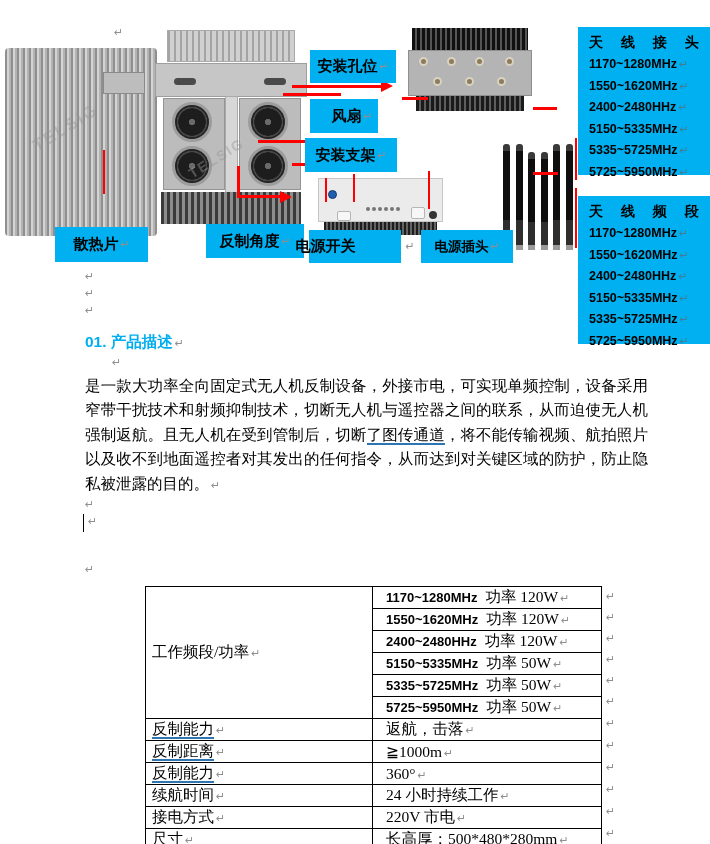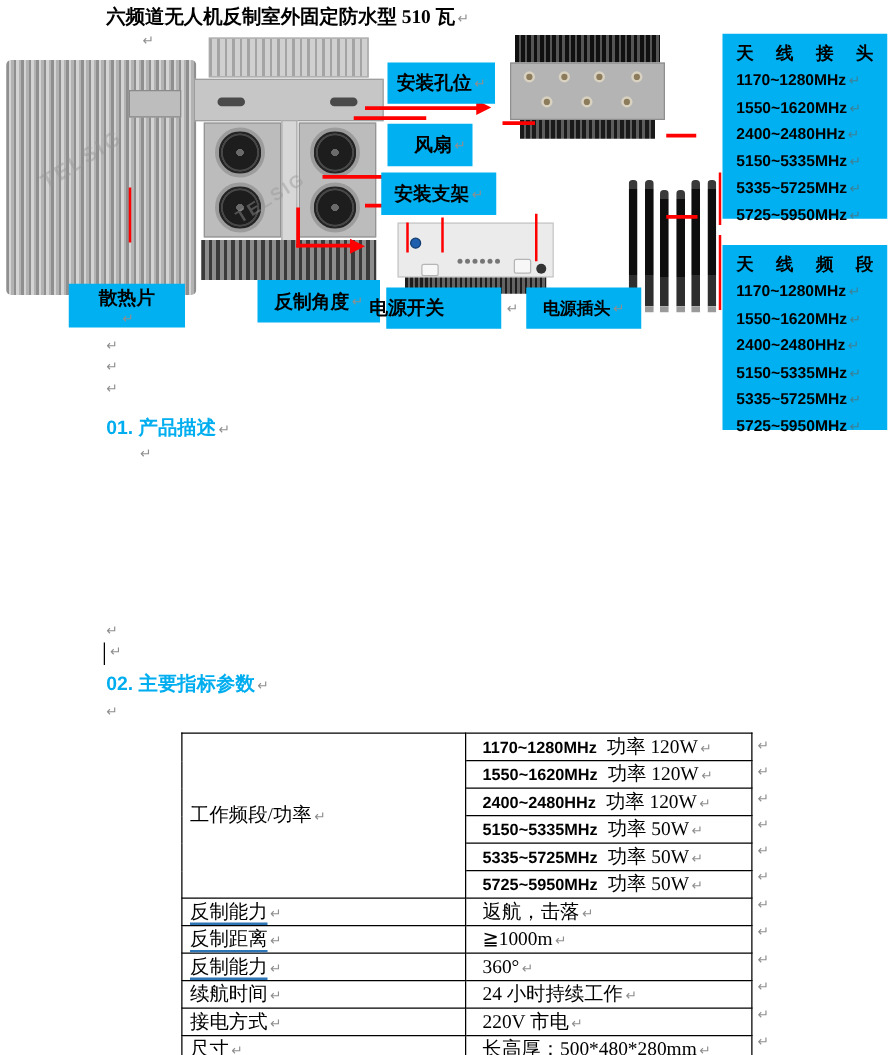--- a/index.html
+++ b/index.html
@@ -83,23 +83,20 @@
   tr.sr td { height:22px; }
   .freq { font-family:"Liberation Sans","DejaVu Sans",sans-serif; font-weight:bold; font-size:13px; }
   .pwr { margin-left:8px; }
   .rowend { left:606px; }
 </style>
 </head>
 <body>
 
 <div id="page">
 
-  <div class="abs doc-title">
-    <span>六频道无人机反制室外固定防水型 510 瓦</span><span class="mark inline">↵</span>
-  </div>
   <span class="abs mark" style="left:114px;top:26px;">↵</span>
   <span class="abs mark" style="left:119px;top:48px;">↵</span>
 
   <div class="abs ph-heatsink">
     <div class="abs ph-plate"></div>
     <div class="abs wm" style="left:24px;top:70px;">TELSIG</div>
   </div>
 
   <div class="abs ph-device">
     <div class="abs dev-roof"></div>
@@ -184,21 +181,21 @@
       <span class="mark inline">↵</span>
   </div>
   <div class="abs callout" style="left:310px;top:99px;width:68px;height:34px;padding-left:16px;">
     <span>风扇</span>
       <span class="mark inline">↵</span>
   </div>
   <div class="abs callout" style="left:305px;top:138px;width:92px;height:34px;">
     <span>安装支架</span>
       <span class="mark inline">↵</span>
   </div>
-  <div class="abs callout" style="left:55px;top:227px;width:93px;height:35px;flex-direction:column;">
+  <div class="abs callout" style="left:55px;top:227px;width:93px;height:35px;">
     <span>散热片</span>
       <span class="mark inline">↵</span>
   </div>
   <div class="abs callout" style="left:206px;top:224px;width:98px;height:34px;">
     <span>反制角度</span>
       <span class="mark inline">↵</span>
   </div>
   <div class="abs callout" style="left:309px;top:230px;width:92px;height:33px;gap:48px;">
     <span>电源开关</span>
       <span class="mark inline">↵</span>
@@ -229,28 +226,28 @@
 
   <span class="abs mark" style="left:85px;top:270px;">↵</span>
   <span class="abs mark" style="left:85px;top:287px;">↵</span>
   <span class="abs mark" style="left:85px;top:304px;">↵</span>
 
   <div class="abs h-sec" style="left:85px;top:332px;">
     <span>01. 产品描述</span><span class="mark inline">↵</span>
   </div>
   <span class="abs mark" style="left:112px;top:356px;">↵</span>
 
+  <div class="abs para">
+    <span>是一款大功率全向固定式无人机反制设备，外接市电，可实现单频控制，设备采用窄带干扰技术和射频抑制技术，切断无人机与遥控器之间的联系，从而迫使无人机强制返航。且无人机在受到管制后，切断</span><span class="u-blue">了图传通道</span><span>，将不能传输视频、航拍照片以及收不到地面遥控者对其发出的任何指令，从而达到对关键区域的防护，防止隐私被泄露的目的。</span><span class="mark inline">↵</span>
+  </div>
 
   <span class="abs mark" style="left:85px;top:498px;">↵</span>
   <div class="abs caret"></div>
   <span class="abs mark" style="left:88px;top:515px;">↵</span>
 
-  <div class="abs h-sec" style="left:85px;top:537px;">
-    <span>02. 主要指标参数</span><span class="mark inline">↵</span>
-  </div>
   <span class="abs mark" style="left:85px;top:563px;">↵</span>
 
   <table class="spec">
     <tbody>
         <tr class="fr">
       <td class="c1" rowspan="6"><span>工作频段/功率</span><span class="mark inline">↵</span></td>
       <td class="c2"><span class="freq">1170~1280MHz</span><span class="pwr">功率 120W</span><span class="mark inline">↵</span></td>
     </tr>
     <tr class="fr">
       <td class="c2"><span class="freq">1550~1620MHz</span><span class="pwr">功率 120W</span><span class="mark inline">↵</span></td>

